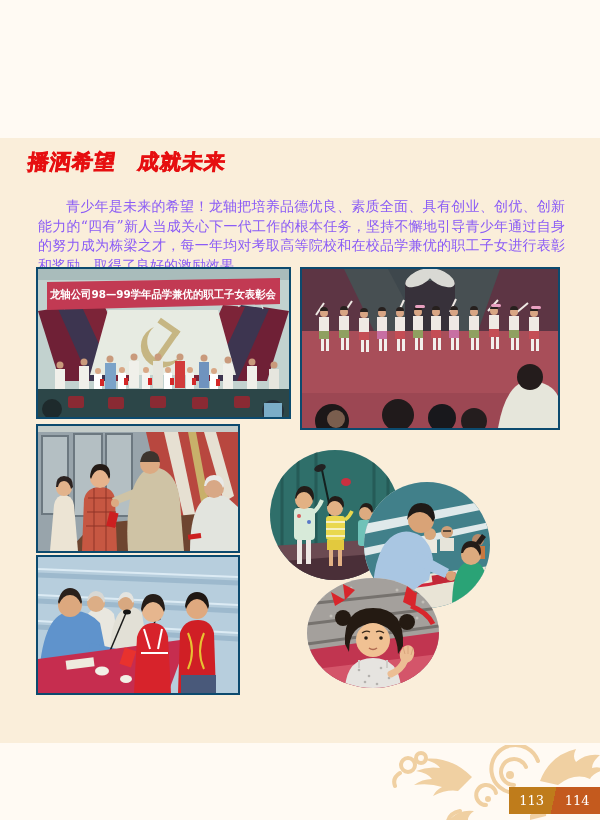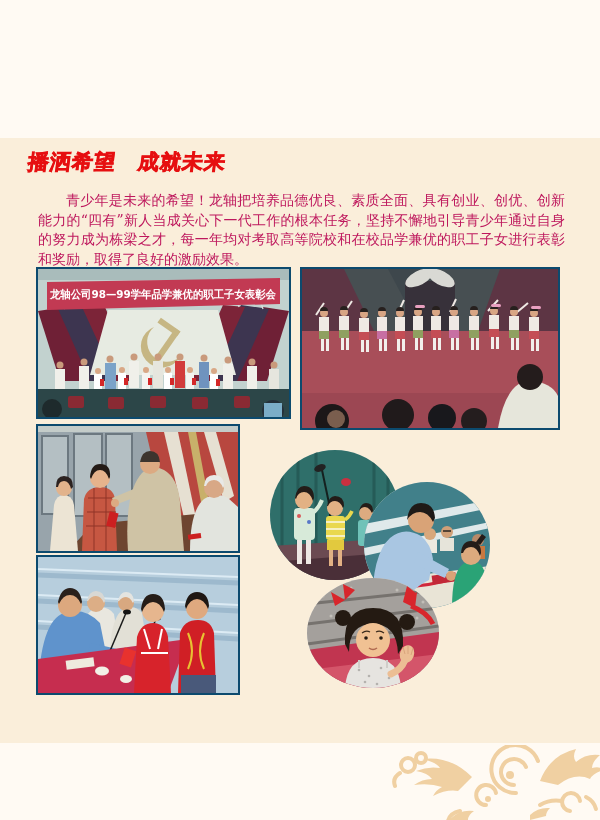--- a/index.html
+++ b/index.html
@@ -2,23 +2,23 @@
 <html><head>
 <meta charset="utf-8">
 <style>
   html,body{margin:0;padding:0;background:#fffaf3;}
   .canvas{position:relative;width:600px;height:820px;background:#fffaf3;overflow:hidden;
           font-family:"DejaVu Sans","Liberation Sans",sans-serif;}
   .main-band{position:absolute;left:0;top:138px;width:600px;height:605px;background:#faeeda;}
   .section-title{position:absolute;left:28px;top:148px;font-size:21px;font-weight:900;
           color:#e60f10;transform:skewX(-7deg);letter-spacing:1px;
           -webkit-text-stroke:0.7px #e60f10;white-space:nowrap;}
-  .body-paragraph{position:absolute;left:38px;top:191px;width:527px;
+  .body-paragraph{position:absolute;left:38px;top:197px;width:527px;
           font-family:"DejaVu Serif","Liberation Serif",serif;font-size:14px;line-height:19.5px;
-          color:#be185d;text-align:justify;text-indent:2em;}
+          color:#8b5cf6;text-align:justify;text-indent:2em;}
   .photo{position:absolute;border:2px solid #0c4a6e;box-sizing:border-box;overflow:hidden;background:#ddd;}
   .photo svg{display:block;width:100%;height:100%;}
   .circle-photo{position:absolute;border-radius:50%;overflow:hidden;background:#ddd;}
   .circle-photo svg{display:block;width:100%;height:100%;}
   #photo1{left:36px;top:267px;width:255px;height:152px;}
   #photo2{left:300px;top:267px;width:260px;height:163px;}
   #photo3{left:36px;top:424px;width:204px;height:129px;}
   #photo4{left:36px;top:555px;width:204px;height:140px;}
   #circle1{left:270px;top:450px;width:130px;height:130px;z-index:2;}
   #circle2{left:364px;top:482px;width:126px;height:126px;z-index:3;}
@@ -524,13 +524,17 @@
         <path d="M82 32 q-22 -22 -50 -18 q14 3 18 9 q-12 -2 -24 3 q12 2 16 8 q-10 0 -18 6 q16 -2 28 2 q-6 3 -9 9 q14 -7 25 -5 z"></path>
         <path d="M150 36 q10 -26 36 -32 q-4 8 0 13 q10 -9 24 -7 q-8 7 -8 13 q8 -2 13 2 q-11 2 -15 9 q-15 -7 -32 6 z"></path>
         <circle cx="120" cy="30" r="4"></circle>
         <circle cx="98" cy="54" r="3"></circle>
         <path d="M60 74 q10 -10 24 -8 q-6 4 -6 9 l-18 3 z"></path>
         <path d="M140 70 q8 -8 20 -7 q-4 4 -4 8 l-16 4 z"></path>
       </g>
     </svg>
   </div>
 
+  <div class="pagenum">
+    <span>113</span>
+    <span>114</span>
+  </div>
 </div>
 
 </body></html>

